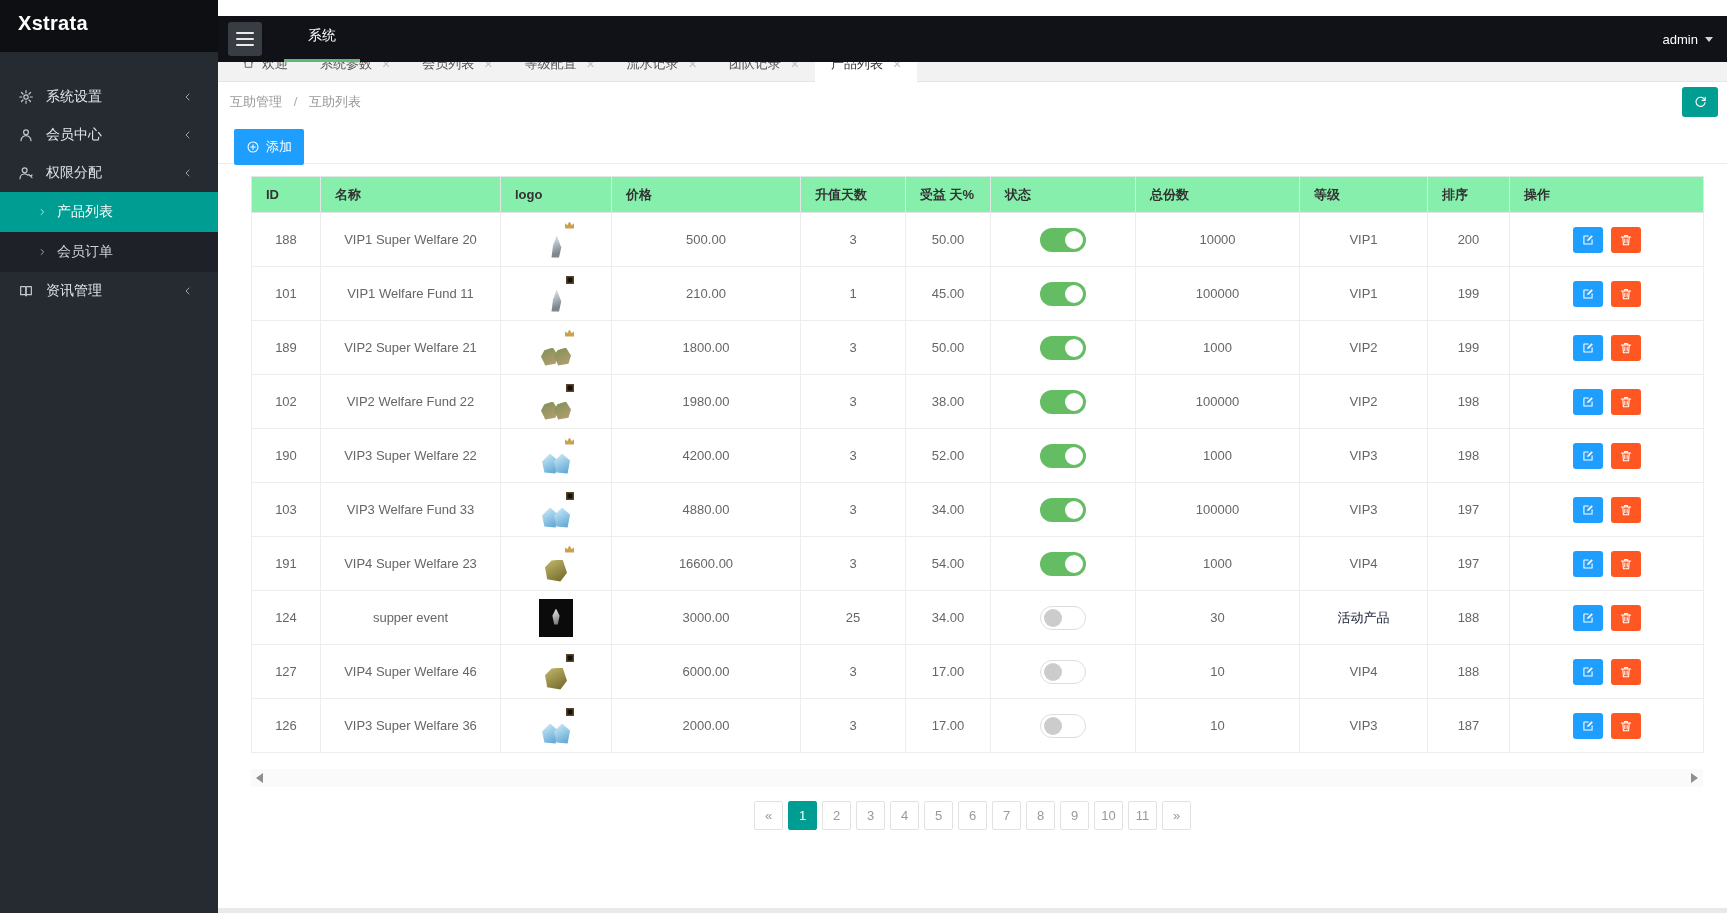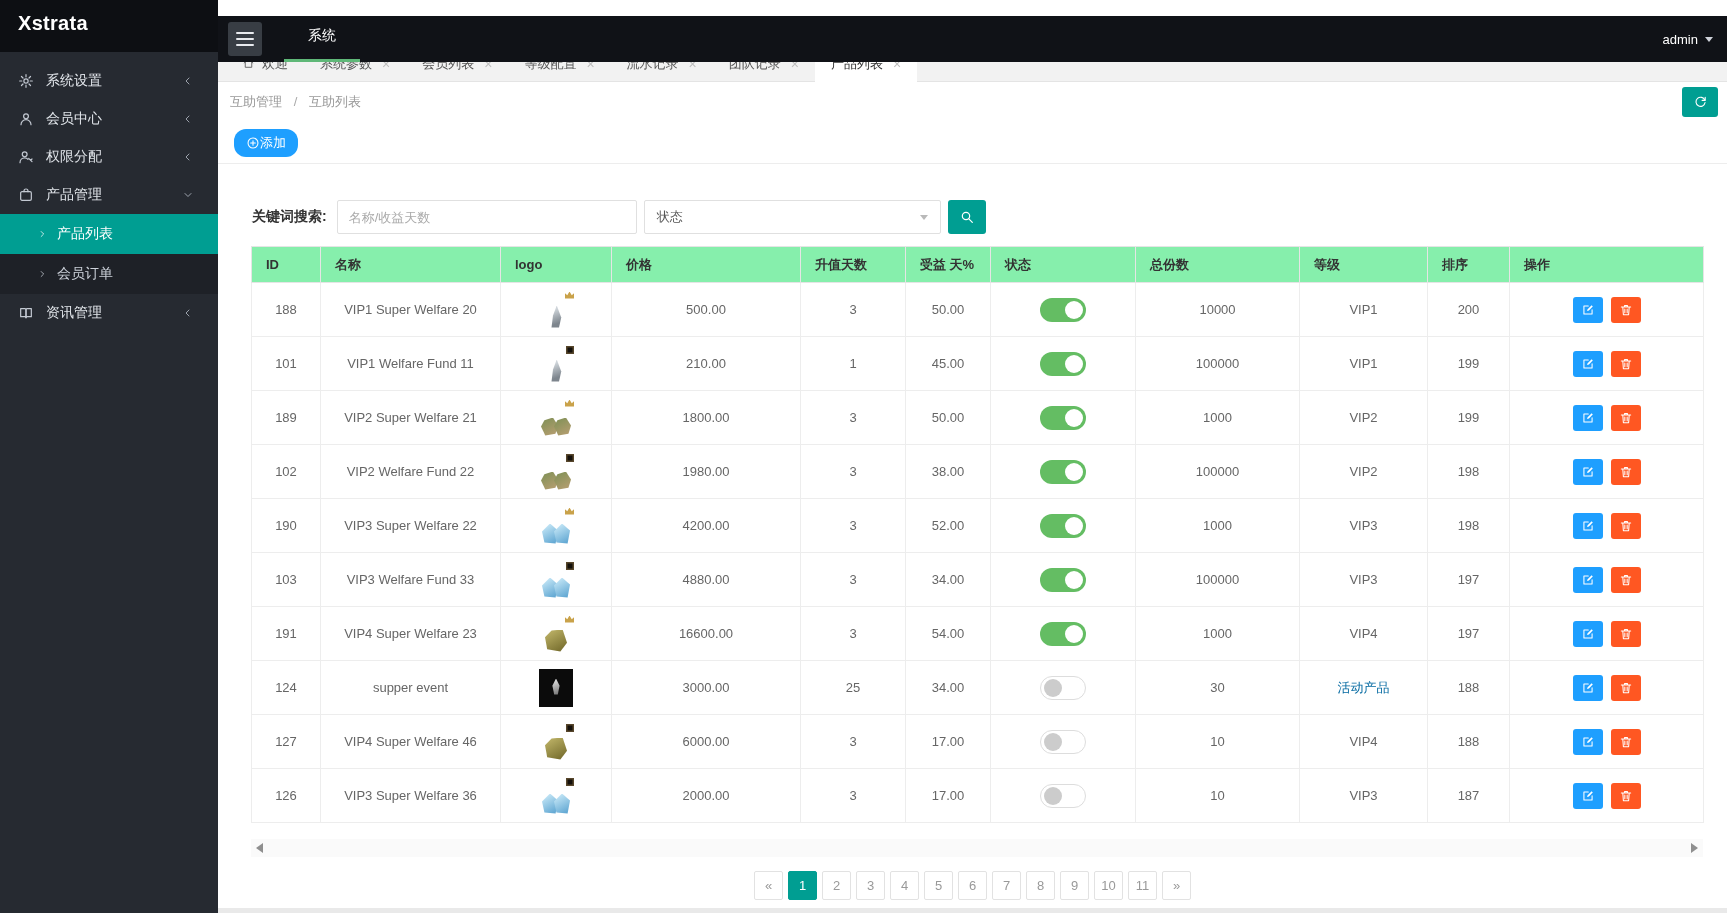--- a/index.html
+++ b/index.html
@@ -3,21 +3,21 @@
 <meta charset="utf-8">
 <style>
   :root{ --teal:#009e92; --blue:#1E9FFF; --danger:#FF5722; --green:#5FB878; }
   *{margin:0;padding:0;box-sizing:border-box}
   html,body{width:1727px;height:913px}
   body{position:relative;font-family:"Liberation Sans","DejaVu Sans",sans-serif;background:#fff;overflow:hidden}
 
   
   .sidebar{position:absolute;left:0;top:0;bottom:0;width:218px;background:#262a31;z-index:3}
   .brand{height:52px;line-height:46px;background:#0d0f13;color:#fff;font-size:20px;font-weight:bold;padding-left:18px;letter-spacing:.3px}
-  #side-menu{padding-top:10px}
+  #side-menu{padding-top:26px}
   .side-item{height:38px;display:flex;align-items:center;padding:0 24px 0 18px;color:#e2e6eb;font-size:14px;cursor:pointer}
   .side-item .icn{width:16px;height:16px;margin-right:12px;color:#c3c9d2;flex:none}
   .side-item .icn svg{width:16px;height:16px;display:block}
   .side-item .lbl{flex:1}
   .chev{width:12px;height:12px;color:#a9b0ba}
   .chev svg{width:12px;height:12px;display:block}
   .submenu{background:#1e2127}
   .sub-item{height:40px;display:flex;align-items:center;padding-left:37px;color:#ccd1d9;font-size:14px;gap:10px;cursor:pointer}
   .sub-item.active{background:var(--teal);color:#fff}
   .sarr{width:10px;height:10px;display:inline-flex}
@@ -41,37 +41,37 @@
   .tab .hicon svg{width:13px;height:13px}
 
   .crumbbar{height:40px;display:flex;align-items:center;padding-left:12px;position:relative}
   .crumb{font-size:13px;color:#999}
   .crumb a{color:#999;text-decoration:none;cursor:pointer}
   .crumb i{margin:0 8px;font-style:normal;color:#aaa}
   .refresh{position:absolute;right:9px;top:5px;width:36px;height:30px;background:var(--teal);border:none;border-radius:3px;color:#fff;display:flex;align-items:center;justify-content:center;cursor:pointer}
   .refresh svg{width:15px;height:15px}
 
   .toolbar{height:42px;border-bottom:1px solid #ededed}
-  .add-btn{display:inline-flex;align-items:center;background:var(--blue);color:#fff;border:none;border-radius:12px;height:28px;padding:0 12px;font-size:13px;margin:7px 0 0 16px;cursor:pointer}
+  .add-btn{display:inline-flex;align-items:center;gap:6px;background:var(--blue);color:#fff;border:none;border-radius:2px;height:36px;padding:0 12px;font-size:13px;margin:7px 0 0 16px;cursor:pointer}
   .add-btn svg{width:14px;height:14px}
 
   .searchrow{display:flex;align-items:center;margin:36px 0 0 34px}
   .searchrow label{font-size:14px;color:#333;font-weight:bold;margin-right:10px}
   .kw{width:300px;height:34px;border:1px solid #e0e0e0;border-radius:2px;padding:0 11px;font-size:13px;color:#333;outline:none}
   .kw::placeholder{color:#aaa}
   .select{width:297px;height:34px;border:1px solid #e0e0e0;border-radius:2px;margin-left:7px;display:flex;align-items:center;justify-content:space-between;padding:0 12px;font-size:13px;color:#555;cursor:pointer}
   .select .caret{border-top-color:#b9b9b9}
   .search-btn{width:38px;height:34px;background:var(--teal);border:none;border-radius:3px;color:#fff;margin-left:7px;display:flex;align-items:center;justify-content:center;cursor:pointer}
   .search-btn svg{width:16px;height:16px}
 
   
   table{border-collapse:collapse;table-layout:fixed;width:1452px;margin:12px 0 0 33px}
   th{height:36px;background:#86efac;border:1px solid #e5e5e5;font-size:13px;color:#333;font-weight:bold;text-align:left;padding-left:14px}
   td{height:54px;border:1px solid #ededed;text-align:center;font-size:13px;color:#666;background:#fff}
-  .lvl-red{color:#0369a1}
+  .lvl-red{color:#0f172a}
 
   .tg{width:46px;height:24px;border-radius:13px;display:inline-block;position:relative;vertical-align:middle;cursor:pointer}
   .tg.on{background:#64bd63}
   .tg.on b{position:absolute;right:3px;top:3px;width:18px;height:18px;background:#fff;border-radius:50%}
   .tg.off{background:#fff;border:1px solid #ddd}
   .tg.off b{position:absolute;left:3px;top:2px;width:18px;height:18px;background:#ccc;border-radius:50%}
 
   .act-btn{width:30px;height:26px;border:none;border-radius:3px;color:#fff;display:inline-flex;align-items:center;justify-content:center;margin:0 4px;cursor:pointer;vertical-align:middle}
   .act-btn.edit{background:var(--blue)}
   .act-btn.del{background:var(--danger)}
@@ -142,34 +142,20 @@
           <svg viewBox="0 0 24 24">
             <circle cx="10" cy="8" r="3.6"></circle>
             <path d="M3 20.5c0-4 3.1-7.2 7-7.2 2 0 3.8.8 5 2.2"></path>
             <path d="M16 14l5 5M19 17l2-2"></path>
           </svg>
         </span>
         <span class="lbl">权限分配</span>
         <span class="chev">
           <svg viewBox="0 0 24 24">
             <path d="M14 6l-6 6 6 6"></path>
-          </svg>
-        </span>
-      </div>
-      <div class="side-item">
-        <span class="icn">
-          <svg viewBox="0 0 24 24">
-            <path d="M9 7V6a3 3 0 0 1 6 0v1"></path>
-            <rect x="4" y="7" width="16" height="13" rx="2"></rect>
-          </svg>
-        </span>
-        <span class="lbl">产品管理</span>
-        <span class="chev">
-          <svg viewBox="0 0 24 24">
-            <path d="M6 9l6 6 6-6"></path>
           </svg>
         </span>
       </div>
       <div class="submenu">
         <div class="sub-item active">
           <span class="sarr">
             <svg viewBox="0 0 24 24">
               <path d="M10 6l6 6-6 6"></path>
             </svg>
           </span>
@@ -270,34 +256,20 @@
   <div class="toolbar">
     <button class="add-btn icnstroke">
       <svg viewBox="0 0 24 24">
           <circle cx="12" cy="12" r="8.5"></circle>
           <path d="M12 8v8M8 12h8"></path>
         </svg>
       <span>添加</span>
     </button>
   </div>
 
-  <div class="searchrow">
-    <label>关键词搜索:</label>
-    <input class="kw" type="text" placeholder="名称/收益天数" style="">
-    <div class="select">
-      <span>状态</span>
-      <i class="caret"></i>
-    </div>
-    <button class="search-btn icnstroke">
-      <svg viewBox="0 0 24 24">
-          <circle cx="10.5" cy="10.5" r="5.5"></circle>
-          <path d="M14.8 14.8L20 20"></path>
-        </svg>
-    </button>
-  </div>
 
   <table id="grid">
     <colgroup id="grid-cols">
         <col style="width: 69px;">
         <col style="width: 180px;">
         <col style="width: 111px;">
         <col style="width: 189px;">
         <col style="width: 105px;">
         <col style="width: 85px;">
         <col style="width: 145px;">

